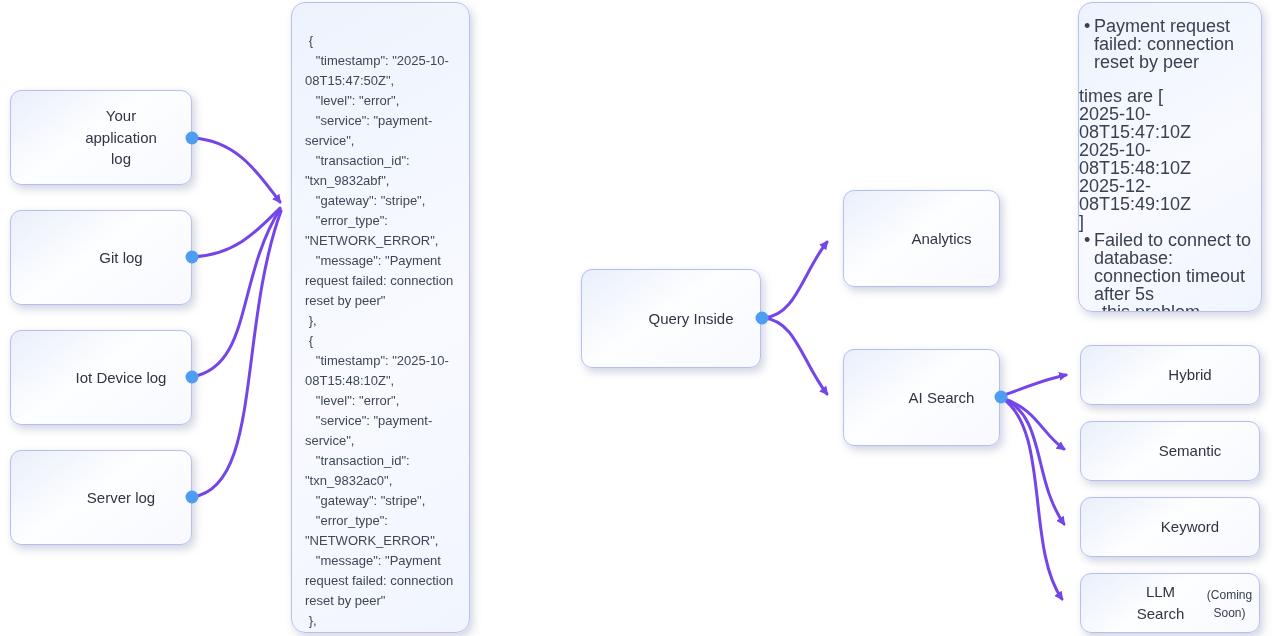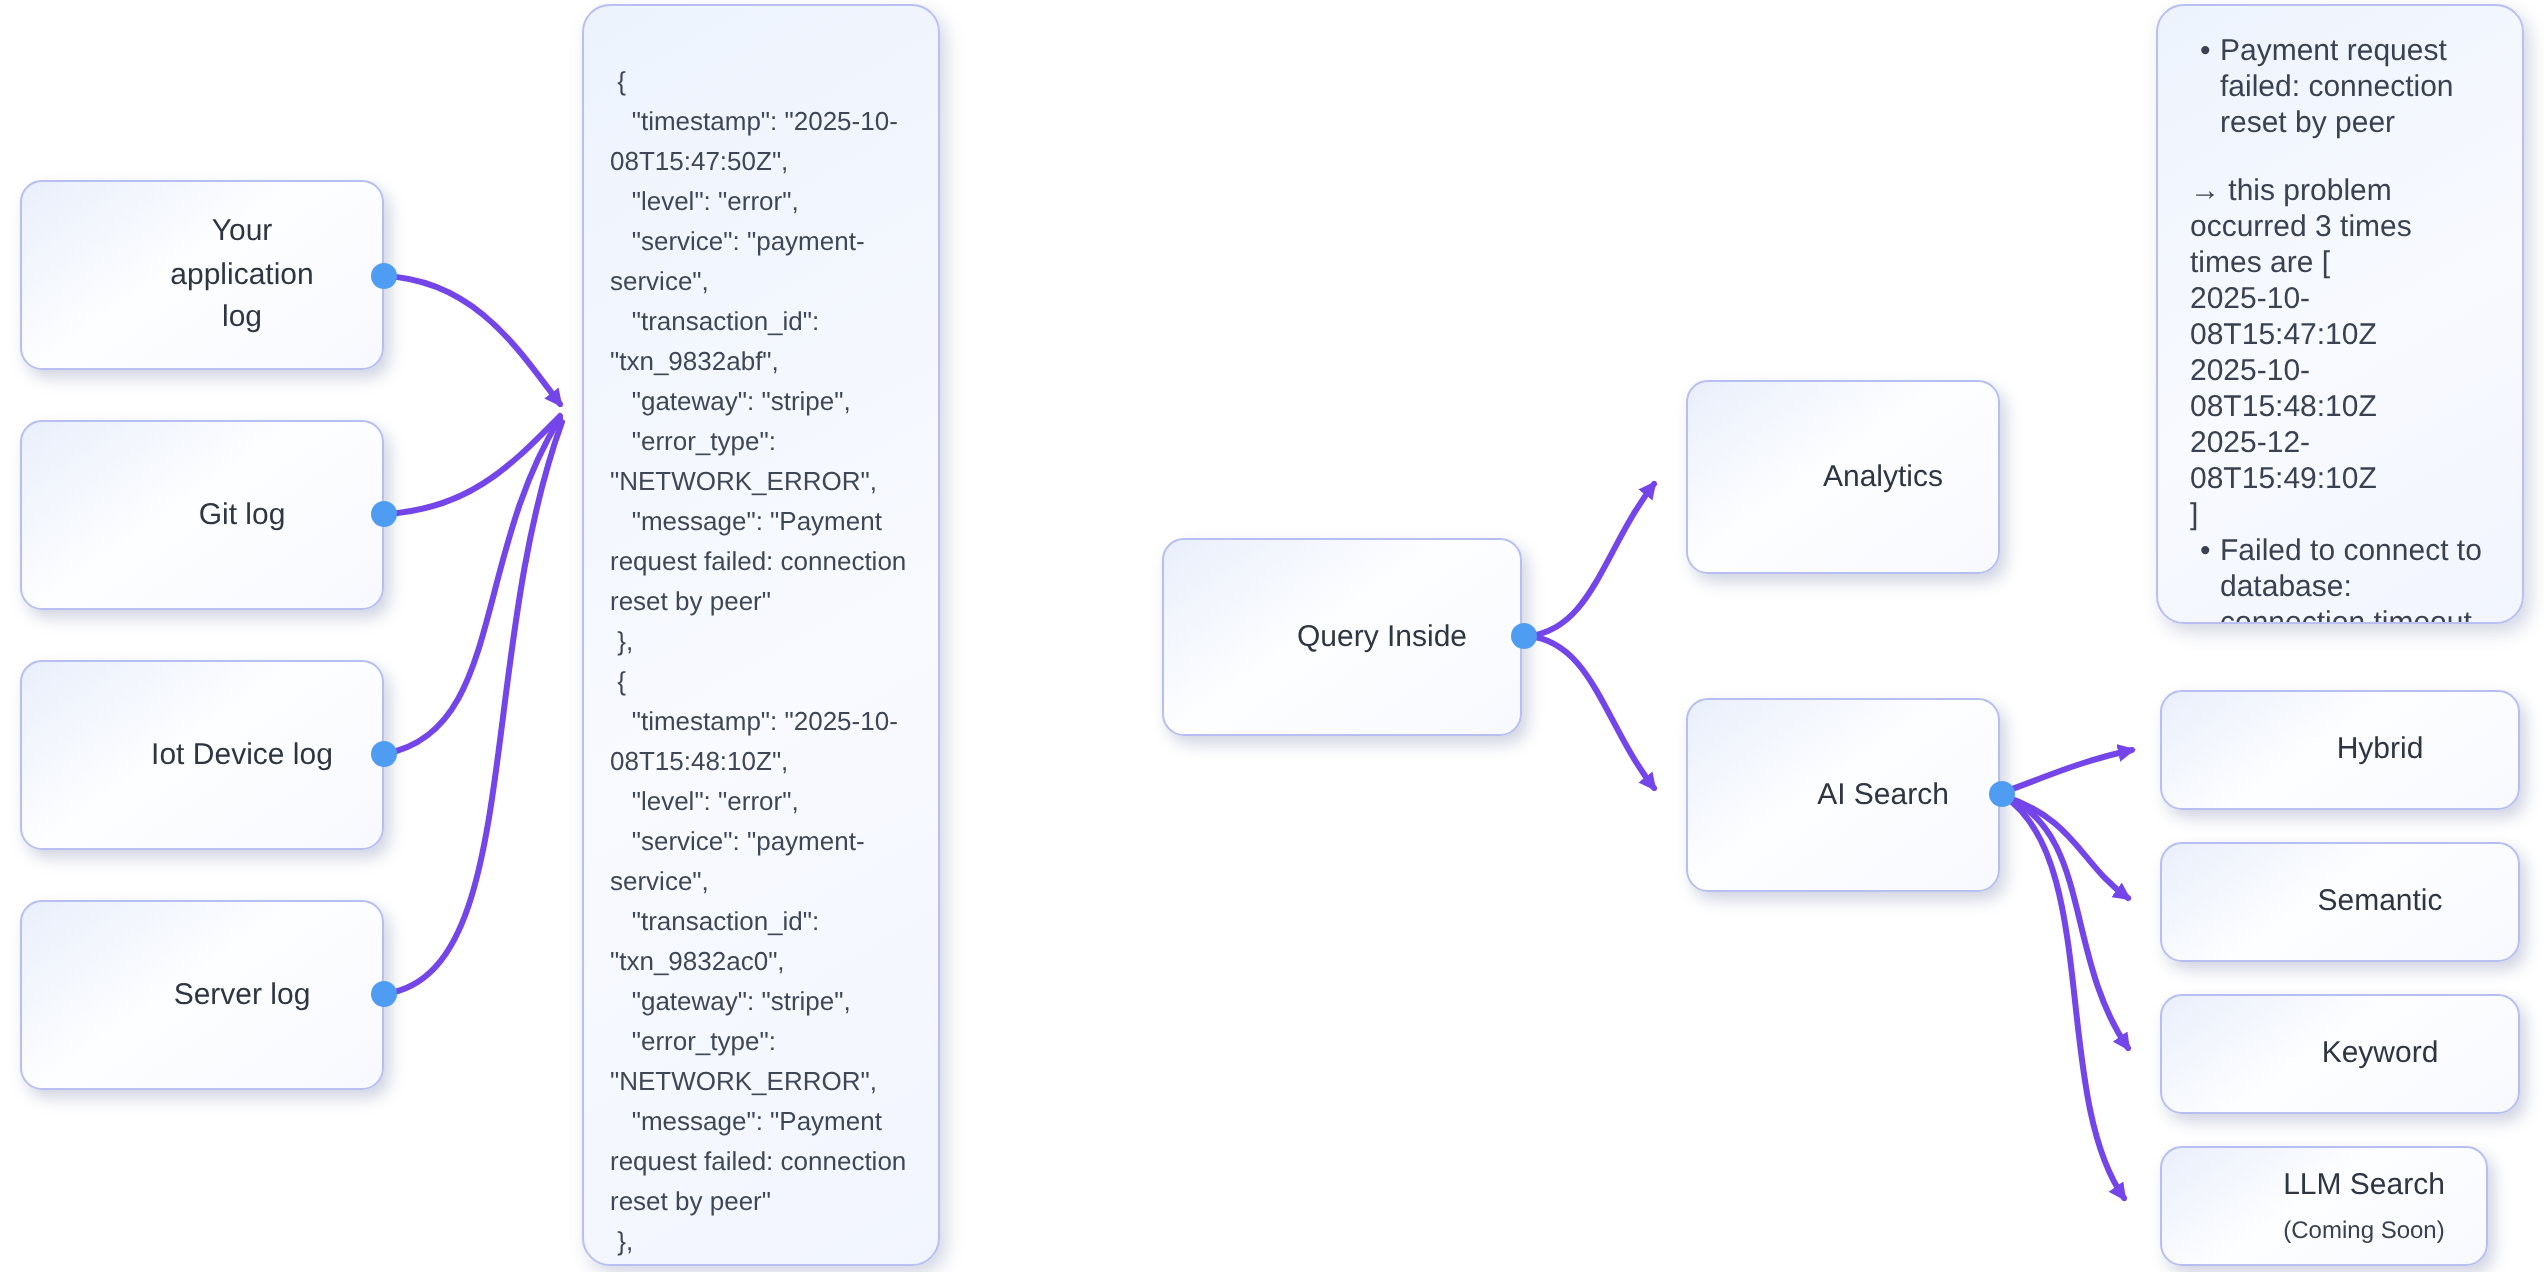--- a/index.html
+++ b/index.html
@@ -34,39 +34,39 @@
     box-shadow:3px 4px 9px rgba(110,120,162,0.30);
     overflow:hidden;
     color:#3c4454;
   }
   #json-panel{left:291px;top:2px;width:179px;height:631px;padding:28px 13px;}
   #json-panel .code{
     white-space:pre-wrap;
     font-size:13px;line-height:20px;
     color:#3f4756;
   }
-  #notes-panel{left:1078px;top:2px;width:184px;height:310px;padding:14px 16px;font-size:15px;line-height:18px;color:#3a4150;}
+  #notes-panel{left:1078px;top:2px;width:184px;height:310px;padding:14px 0;font-size:18px;line-height:18px;color:#3a4150;}
   .note-bullet{position:relative;padding-left:15px;}
   .note-bullet::before{content:"•";position:absolute;left:5px;top:0;color:#3a4150;}
   .note-bullet.gap-after{margin-bottom:16px;}
   .note-line{white-space:pre-wrap;}
   
   #src-0{left:10px;top:90px;width:182px;height:95px;}
   #src-1{left:10px;top:210px;width:182px;height:95px;text-align:center;}
   #src-2{left:10px;top:330px;width:182px;height:95px;}
   #src-3{left:10px;top:450px;width:182px;height:95px;}
   
   #query-node{left:581px;top:269px;width:180px;height:99px;}
   #analytics-node{left:843px;top:190px;width:157px;height:97px;}
   #aisearch-node{left:843px;top:349px;width:157px;height:97px;}
   
   #mode-0{left:1080px;top:345px;width:180px;height:60px;}
   #mode-1{left:1080px;top:421px;width:180px;height:60px;}
   #mode-2{left:1080px;top:497px;width:180px;height:60px;}
-  #mode-3{left:1080px;top:573px;width:164px;height:60px;flex-direction:column;}
+  #mode-3{left:1080px;top:573px;width:180px;height:60px;flex-direction:row;}
   #mode-3 .lbl{padding:0 10px;}
   .sublbl{font-size:12px;margin-top:3px;color:#39404e;}
   #connectors{position:absolute;left:0;top:0;width:1272px;height:636px;pointer-events:none;}
 </style>
 </head>
 <body>
 
 <div id="canvas">
 
   <div class="node" id="src-0">
@@ -108,21 +108,20 @@
   </div>
   <div class="node" id="analytics-node">
     <div class="lbl">Analytics</div>
   </div>
   <div class="node" id="aisearch-node">
     <div class="lbl">AI Search</div>
   </div>
 
   <div class="panel" id="notes-panel">
     <div class="note-bullet gap-after">Payment request failed: connection reset by peer</div>
-    <div class="note-line">→ this problem occurred 3 times</div>
     <div class="note-line">times are [</div>
     <div class="note-line">2025-10-08T15:47:10Z</div>
     <div class="note-line">2025-10-08T15:48:10Z</div>
     <div class="note-line">2025-12-08T15:49:10Z</div>
     <div class="note-line">]</div>
     <div class="note-bullet">Failed to connect to database: connection timeout after 5s</div>
     <div class="note-line">→ this problem occured X time</div>
     <div class="note-line">Times [</div>
     <div class="note-line">]</div>
   </div>

